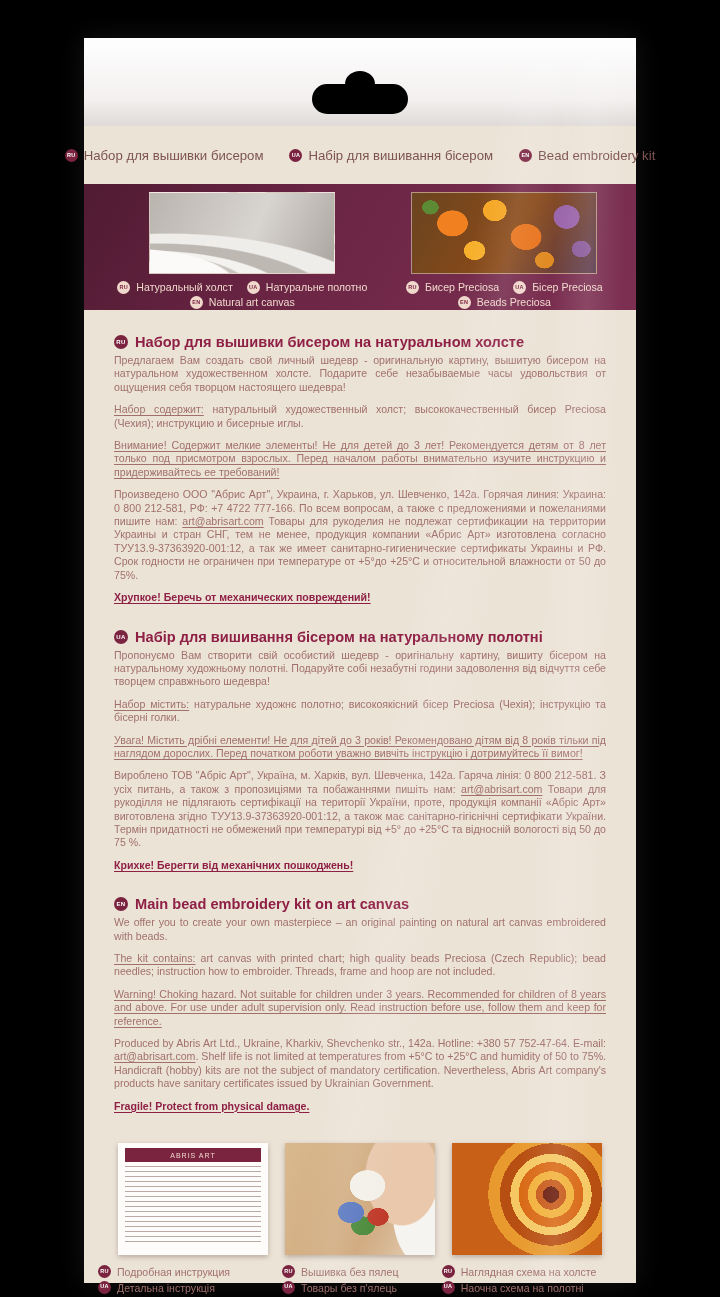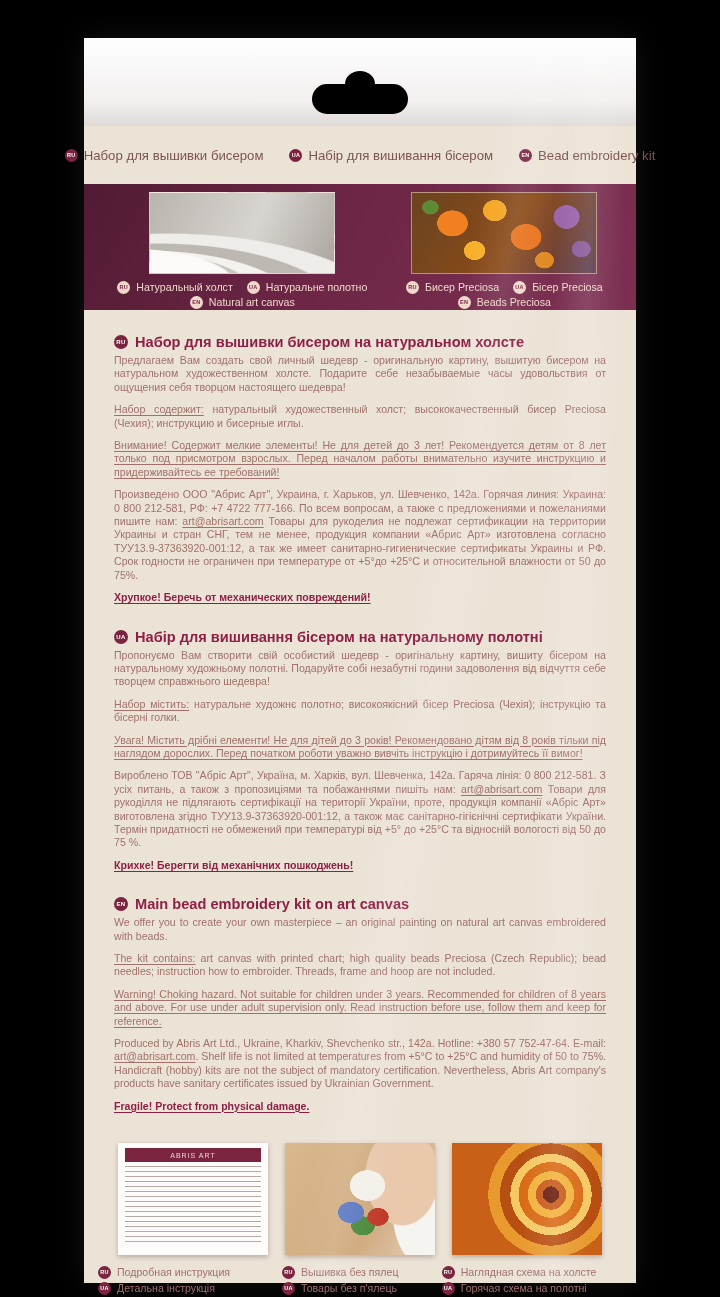--- a/index.html
+++ b/index.html
@@ -76,21 +76,21 @@
      radial-gradient(20px 16px at 52% 74%,#4a8a3a 58%,rgba(0,0,0,0) 60%),
      radial-gradient(60px 80px at 78% 30%,#e9c8ac 60%,rgba(0,0,0,0) 62%),
      radial-gradient(50px 90px at 92% 60%,#f6f4f0 60%,rgba(0,0,0,0) 62%),
      linear-gradient(115deg,#d9b98e,#cfa87c 60%,#e8d6c2);}
   .photo-mandala{background:
      radial-gradient(circle at 66% 46%,#6a1c0c 0 7%,#c85a1a 7% 13%,#f2b23c 13% 20%,
         #d96a16 20% 28%,#f5c863 28% 35%,#b84f12 35% 44%,#e89a2e 44% 54%,#c86018 54% 100%);}
   
   .caps-row{margin-top:10px;padding:0 16px 0 14px;display:flex;}
   .caps-col{font-size:10.6px;line-height:15.5px;color:#a1706c;}
-  .caps-col .ci{display:flex;align-items:center;white-space:nowrap;}
+  .caps-col .ci{display:flex;align-items:flex-start;white-space:nowrap;}
   .caps-col:nth-child(1){width:196px;}
   .caps-col:nth-child(2){width:170px;}
   .caps-col:nth-child(3){width:190px;}
 </style>
 </head>
 <body>
 
 <div class="stage">
   <div class="package">
 
@@ -234,21 +234,21 @@
             <span>Work without hoop</span>
           </span>
       </div>
       <div class="caps-col">
         <span class="ci">
             <span class="badge">RU</span>
             <span>Наглядная схема на холсте</span>
           </span>
         <span class="ci">
             <span class="badge">UA</span>
-            <span>Горячая схема на полотні</span>
+            <span>Наочна схема на полотні</span>
           </span>
         <span class="ci">
             <span>Chart on canvas</span>
           </span>
       </div>
     </div>
 
   </div>
 </div>
 

